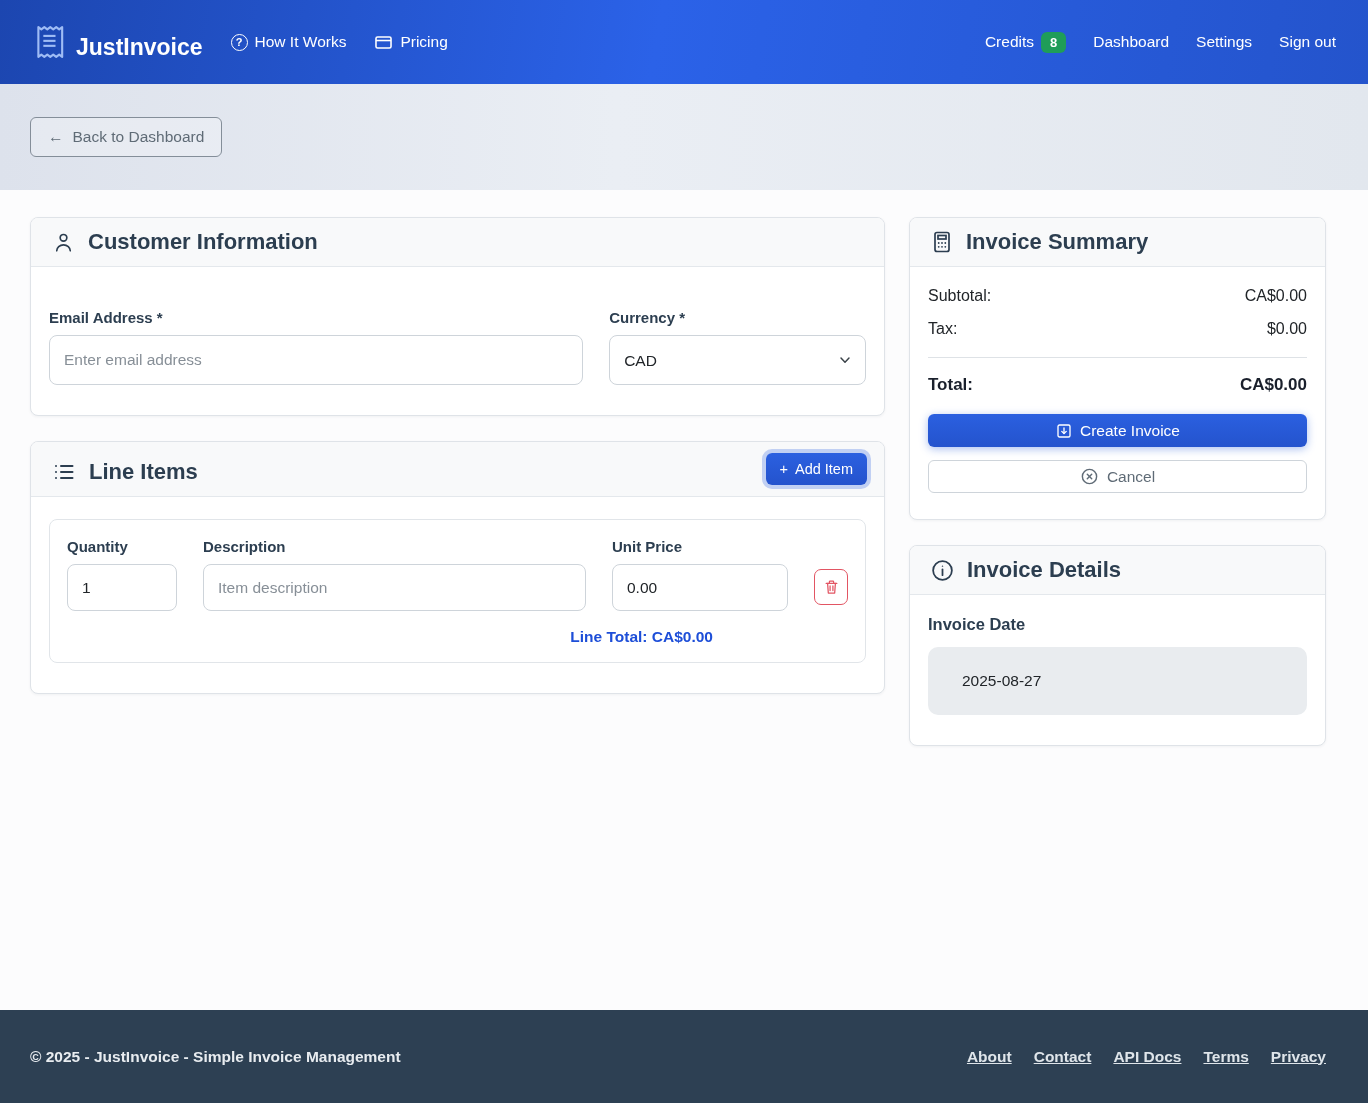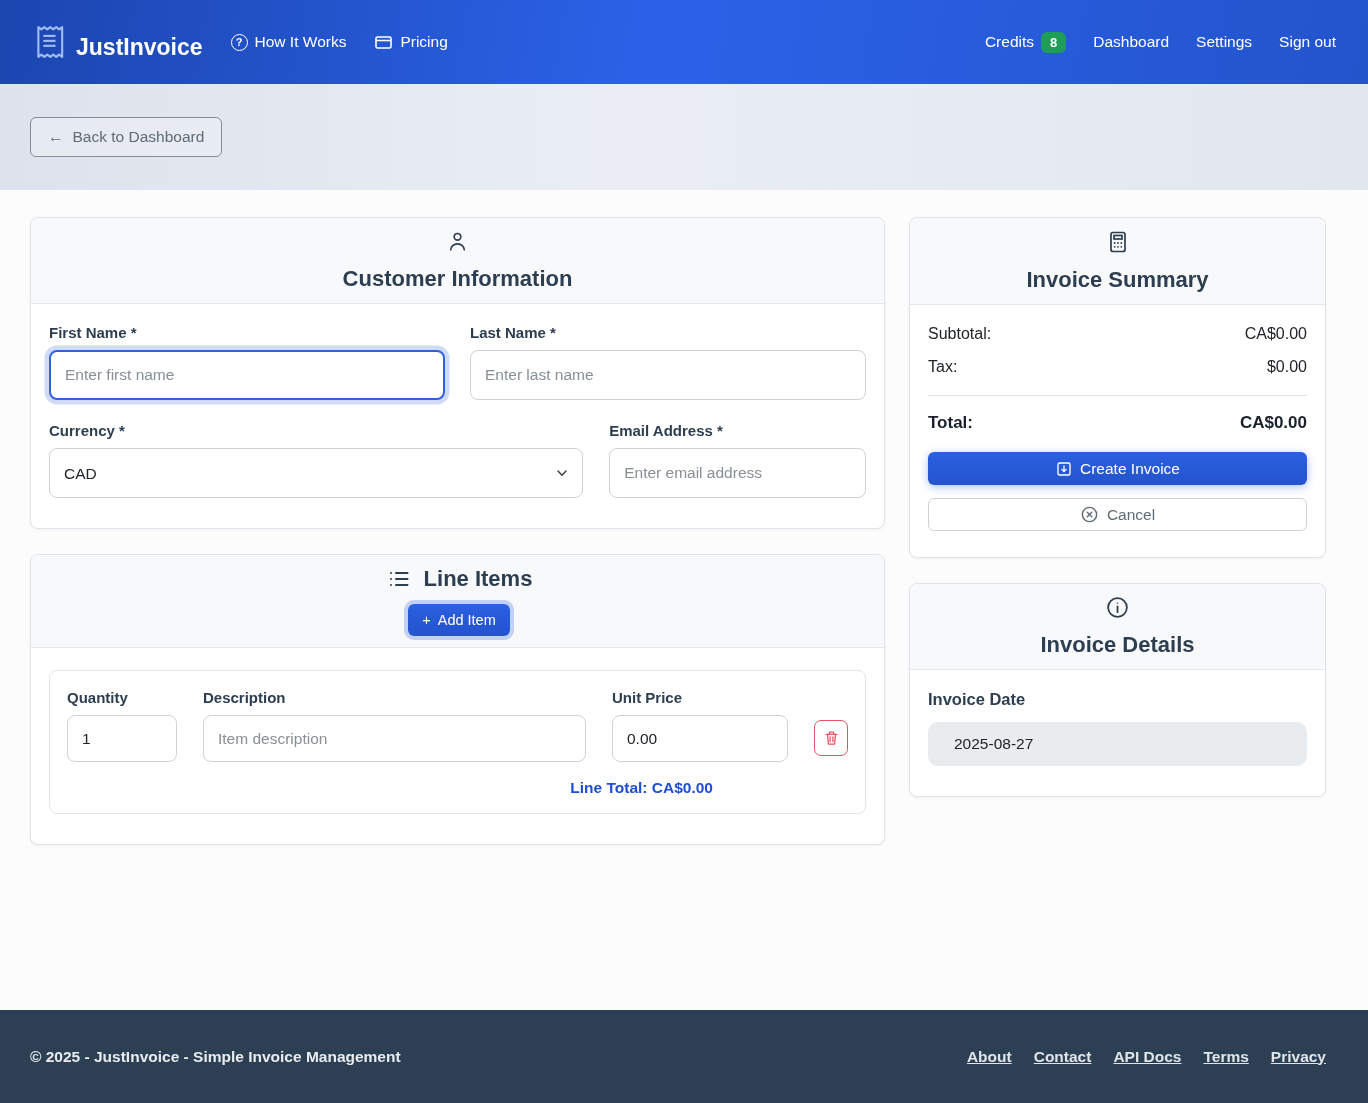--- a/index.html
+++ b/index.html
@@ -61,21 +61,21 @@
   .content { flex: 1; display: flex; align-items: flex-start; gap: 24px; padding: 27px 42px 0 30px; }
   .col-main { width: 855px; flex: 0 0 855px; }
   .col-side { width: 417px; flex: 0 0 417px; }
 
   .card {
     background: #fff; border: 1px solid #dfe3e8; border-radius: 8px;
     box-shadow: 0 1px 3px rgba(20,30,50,.05); overflow: hidden; margin-bottom: 25px;
   }
   .card-header {
     background: #f8f9fa; border-bottom: 1px solid #e4e8ec;
-    padding: 11px 20px; display: flex; align-items: center; gap: 12px; min-height: 48px; flex-direction: column;
+    padding: 11px 20px; display: flex; align-items: flex-end; gap: 12px; min-height: 48px;
   }
   .card-header.spread { justify-content: space-between; padding-right: 17px; }
   .title-wrap { display: flex; align-items: center; gap: 12px; }
   .card-title { margin: 0; font-size: 22px; font-weight: 700; color: #2c3e50; }
   .card-body { padding: 20px 18px 30px; }
 
   
   .grid-2 { display: grid; grid-template-columns: 1fr 1fr; column-gap: 25px; }
   .grid-email { display: grid; grid-template-columns: 2.08fr 1fr; column-gap: 26px; margin-top: 22px; }
   .field-label { display: block; font-size: 15px; font-weight: 700; color: #2c3e50; margin-bottom: 9px; }
@@ -116,22 +116,22 @@
   .btn-cancel {
     width: 100%; height: 33px; margin-top: 13px;
     display: flex; align-items: center; justify-content: center; gap: 8px;
     background: #fff; border: 1px solid #ced4da; border-radius: 6px;
     color: #5f6b76; font-size: 15.5px; cursor: pointer; font-family: inherit;
   }
 
   .details-body { padding: 20px 18px 30px; }
   .date-label { font-size: 16.5px; font-weight: 700; color: #2c3e50; margin-bottom: 13px; }
   .date-box {
-    background: #e9ecef; border-radius: 10px; height: 44px;
-    display: flex; align-items: center; padding: 0 26px; font-size: 15.5px; color: #212529;
+    background: #e9ecef; border-radius: 10px; height: 68px;
+    display: flex; align-items: center; padding: 0 34px; font-size: 15.5px; color: #212529;
   }
 
   
   .footer {
     margin-top: auto; height: 93px; flex: 0 0 93px;
     background: #2d4053; color: #e8ecf0;
     display: flex; align-items: center; justify-content: space-between;
     padding: 0 42px 0 30px; font-size: 15.5px; font-weight: bold;
   }
   .f-links { display: flex; gap: 22px; }
@@ -195,47 +195,37 @@
         <div class="card-header">
           <span style="display:flex;">
             <svg width="25" height="25" viewBox="0 0 24 24" fill="none" stroke="#2c3e50" stroke-width="1.6" stroke-linecap="round">
               <circle cx="12" cy="7.5" r="3.2"></circle>
               <path d="M5.5 20 a6.5 5.8 0 0 1 13 0"></path>
             </svg>
           </span>
           <h2 class="card-title">Customer Information</h2>
         </div>
         <div class="card-body">
-          <div class="grid-2">
+          <div class="grid-email">
             <div>
-              <label class="field-label">First Name *</label>
-              <input class="input focused" type="text" placeholder="Enter first name" style="">
+              <label class="field-label">Email Address *</label>
+              <input class="input" type="text" placeholder="Enter email address" style="">
             </div>
-            <div>
-              <label class="field-label">Last Name *</label>
-              <input class="input" type="text" placeholder="Enter last name" style="">
-            </div>
-          </div>
-          <div class="grid-email">
             <div>
               <label class="field-label">Currency *</label>
               <div class="select-wrap">
                 <select class="input">
                   <option>CAD</option>
                 </select>
                 <span class="select-chevron">
                   <svg width="16" height="16" viewBox="0 0 24 24" fill="none" stroke="#3a4248" stroke-width="2.2" stroke-linecap="round" stroke-linejoin="round">
                     <polyline points="6 9 12 15.5 18 9"></polyline>
                   </svg>
                 </span>
               </div>
-            </div>
-            <div>
-              <label class="field-label">Email Address *</label>
-              <input class="input" type="text" placeholder="Enter email address" style="">
             </div>
           </div>
         </div>
       </section>
 
       <section class="card">
         <div class="card-header spread">
           <div class="title-wrap">
             <span style="display:flex;">
               <svg width="26" height="24" viewBox="0 0 24 24" fill="none" stroke="#2c3e50" stroke-width="2" stroke-linecap="round">

